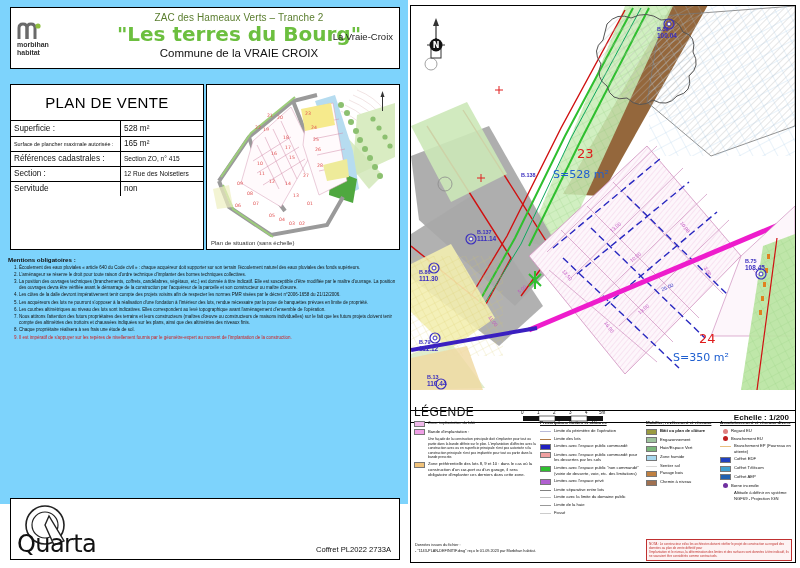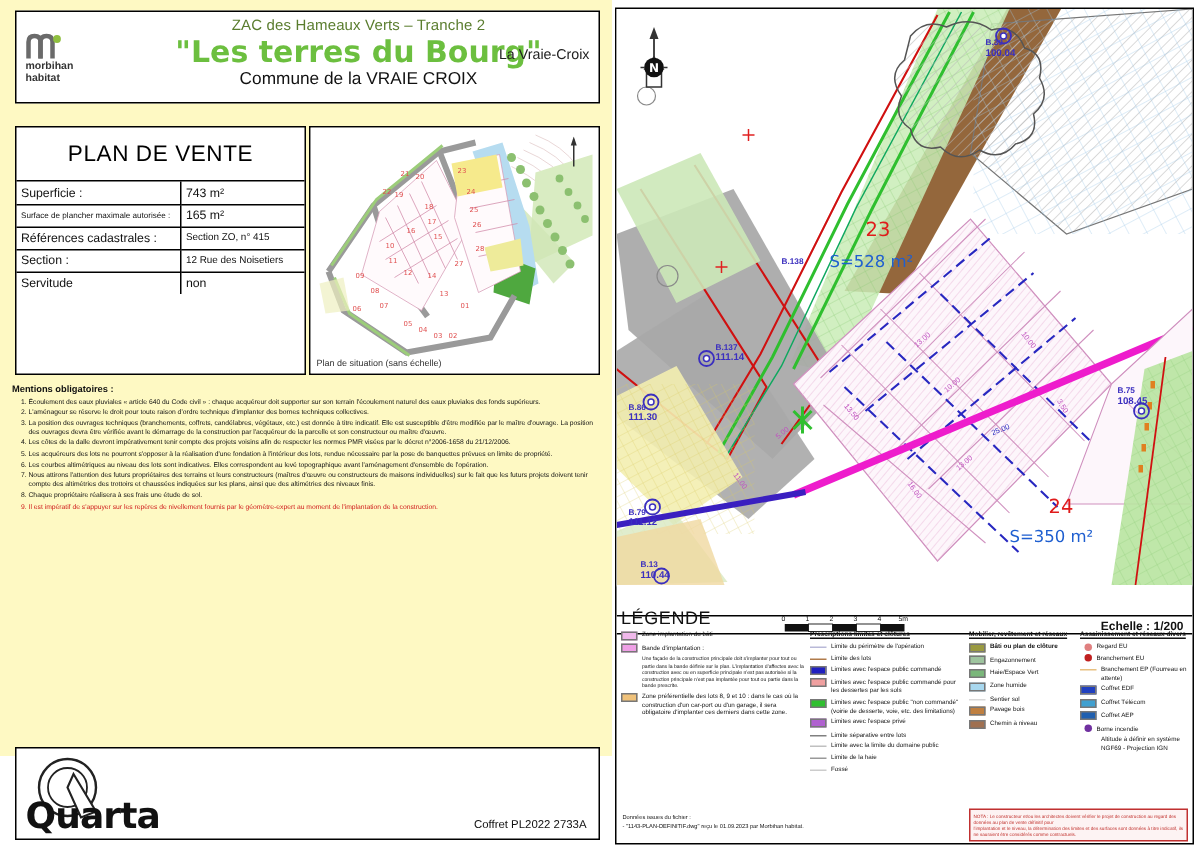--- a/index.html
+++ b/index.html
@@ -13,21 +13,21 @@
   #page {
     position: relative;
     width: 800px; height: 568px;
     background: #ffffff;
   }
 
   
   #left-panel {
     position: absolute; left: 0; top: 0;
     width: 408px; height: 504px;
-    background: #fef9c3;
+    background: #7dd3fc;
   }
 
   
   .title-box {
     position: absolute; left: 10px; top: 7px;
     width: 390px; height: 62px;
     border: 1px solid #000;
     background: #fff;
   }
   .logo-mh {
@@ -120,21 +120,21 @@
     position: absolute; left: 10px; top: 498px;
     width: 390px; height: 62px;
     border: 1px solid #000; background: #fff;
   }
   .q-logo {
     position: absolute; left: 8px; top: 4px;
     width: 60px; height: 54px;
   }
   .q-word {
     position: absolute; left: 6px; bottom: 1px;
-    font-size: 24px; font-weight: bold; color: #111;
+    font-size: 24px; font-weight: normal; color: #111;
     letter-spacing: -.6px;
     font-family: "DejaVu Sans", sans-serif;
   }
   .q-dossier {
     position: absolute; right: 8px; bottom: 5px;
     font-size: 7.6px; color: #111;
   }
 
   
   #right-panel {
@@ -248,21 +248,21 @@
       </div>
       <div class="t-vraie">La Vraie-Croix</div>
     </div>
 
     <div class="pv-box">
       <div class="pv-title">PLAN DE VENTE</div>
       <table class="pv-table">
         <tbody id="pv-tbody">
             <tr>
               <td class="k">Superficie :</td>
-              <td class="v">743 m²</td>
+              <td class="v">528 m²</td>
             </tr>
             <tr>
               <td class="k small">Surface de plancher maximale autorisée :</td>
               <td class="v">165 m²</td>
             </tr>
             <tr>
               <td class="k">Références cadastrales :</td>
               <td class="v small">Section ZO, n° 415</td>
             </tr>
             <tr>

